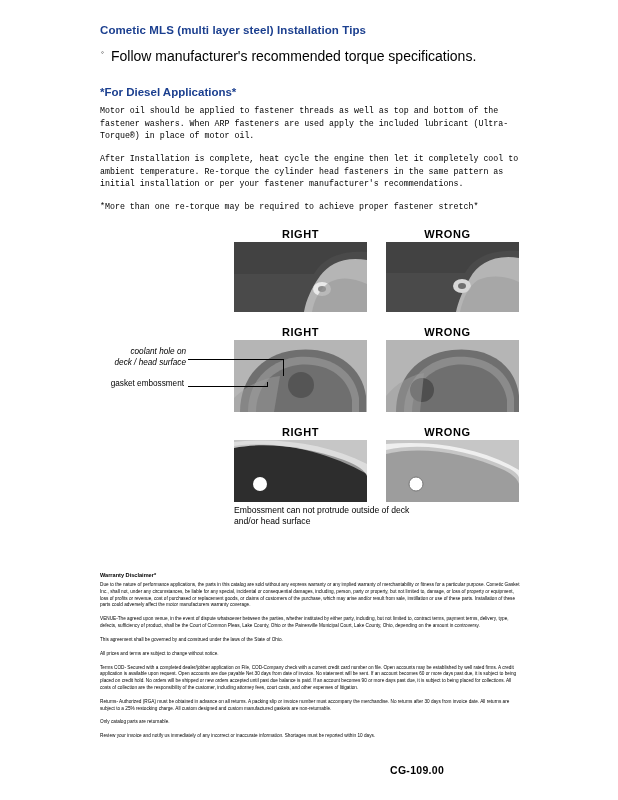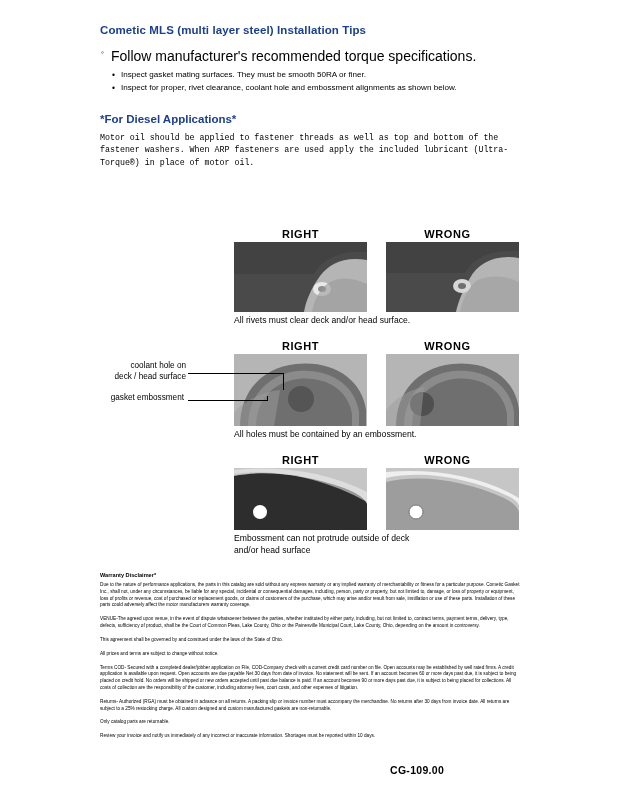--- a/index.html
+++ b/index.html
@@ -172,27 +172,25 @@
 <body>
 
 <div class="page">
 
   <div class="content">
     <h1 class="title">Cometic MLS (multi layer steel) Installation Tips</h1>
 
     <ul class="bullets">
       <li>Follow manufacturer's recommended torque specifications.</li>
     </ul>
-    <ul class="subbullets">
-      <li>Inspect gasket mating surfaces.  They must be smooth 50RA or finer.</li>
-      <li>Inspect for proper, rivet clearance, coolant hole and embossment alignments as shown below.</li>
-    </ul>
 
     <h2 class="subtitle">*For Diesel Applications*</h2>
     <p class="para">Motor oil should be applied to fastener threads as well as top and bottom of the fastener washers. When ARP fasteners are used apply the included lubricant (Ultra-Torque®) in place of motor oil.</p>
+    <p class="para">After Installation is complete, heat cycle the engine then let it completely cool to ambient temperature. Re-torque the cylinder head fasteners in the same pattern as initial installation or per your fastener manufacturer's recommendations.</p>
+    <p class="para tight">*More than one re-torque may be required to achieve proper fastener stretch*</p>
   </div>
 
   <div class="figures">
 
     <div class="fig-row">
       <div class="fig-labels">
         <div class="fig-label">RIGHT</div>
         <div class="fig-label">WRONG</div>
       </div>
       <div class="fig-imgs">
@@ -210,21 +208,20 @@
           <svg width="133" height="70" viewBox="0 0 133 70" xmlns="http://www.w3.org/2000/svg">
             <rect width="133" height="70" fill="#b5b5b5"></rect>
             <path d="M0 0 L133 0 L133 16 C108 12 92 22 84 36 C77 48 72 60 70 70 L0 70 Z" fill="#4a4a4a"></path>
             <path d="M0 0 L133 0 L133 9 C103 7 87 17 79 31 L0 31 Z" fill="#3a3a3a" opacity="0.45"></path>
             <ellipse cx="76" cy="44" rx="9" ry="7" fill="#d7d7d7"></ellipse>
             <ellipse cx="76" cy="44" rx="4" ry="3" fill="#6f6f6f"></ellipse>
             <path d="M92 38 C106 32 120 34 133 40 L133 70 L74 70 C77 56 83 44 92 38 Z" fill="#9a9a9a" opacity="0.55"></path>
           </svg>
         </div>
       </div>
-      <div class="caption">All rivets must clear deck and/or head surface.</div>
     </div>
 
     <div class="fig-row" style="margin-top:14px;">
       <div class="fig-labels">
         <div class="fig-label">RIGHT</div>
         <div class="fig-label">WRONG</div>
       </div>
       <div class="fig-imgs">
         <div class="fig-box" style="height:72px;">
           <svg width="133" height="72" viewBox="0 0 133 72" xmlns="http://www.w3.org/2000/svg">
@@ -240,23 +237,22 @@
           <svg width="133" height="72" viewBox="0 0 133 72" xmlns="http://www.w3.org/2000/svg">
             <rect width="133" height="72" fill="#b5b5b5"></rect>
             <path d="M10 72 C10 40 30 14 66 10 C104 6 130 26 133 56 L133 72 Z" fill="#6f6f6f"></path>
             <path d="M18 72 C18 44 36 21 67 17 C100 14 124 31 128 58 L128 72 Z" fill="#8b8b8b"></path>
             <path d="M26 72 C26 48 42 28 68 25 C96 22 117 36 121 60 L121 72 Z" fill="#6f6f6f"></path>
             <circle cx="36" cy="50" r="12" fill="#4f4f4f"></circle>
             <path d="M0 56 C10 44 22 36 38 33 L34 72 L0 72 Z" fill="#9d9d9d" opacity="0.5"></path>
           </svg>
         </div>
       </div>
-      <div class="caption">All holes must be contained by an embossment.</div>
-
-      <div class="callout" style="left:-74px; top:20px; width:160px;">
+
+      <div class="callout" style="left:-74px; top:20px; width:160px;font-style:italic;">
         <div>coolant hole on</div>
         <div>deck / head surface</div>
       </div>
       <div class="leader" style="left:88px; top:33px; width:96px;"></div>
       <div class="leader" style="left:183px; top:33px; width:1px; height:17px;"></div>
 
       <div class="callout" style="left:-16px; top:52px; width:100px;">gasket embossment</div>
       <div class="leader" style="left:88px; top:60px; width:80px;"></div>
       <div class="leader" style="left:167px; top:56px; width:1px; height:5px;"></div>
     </div>

